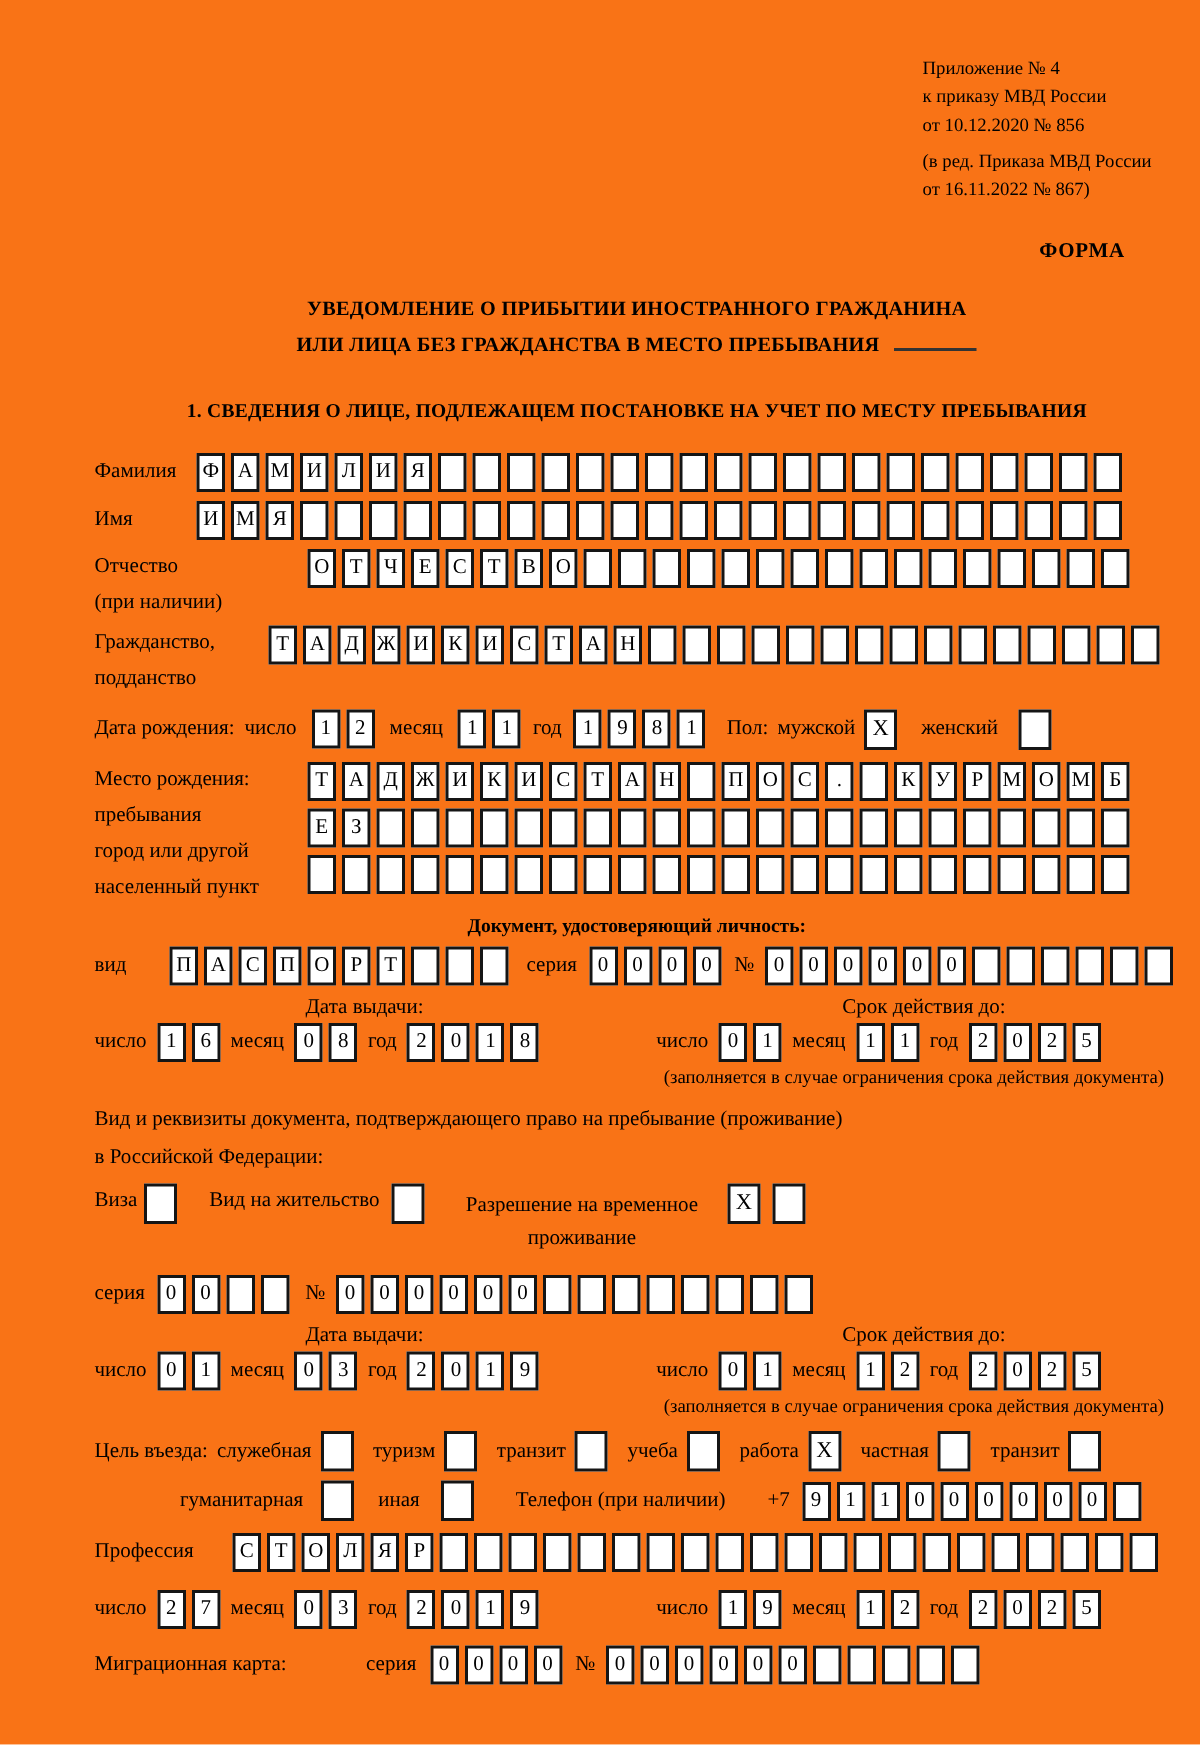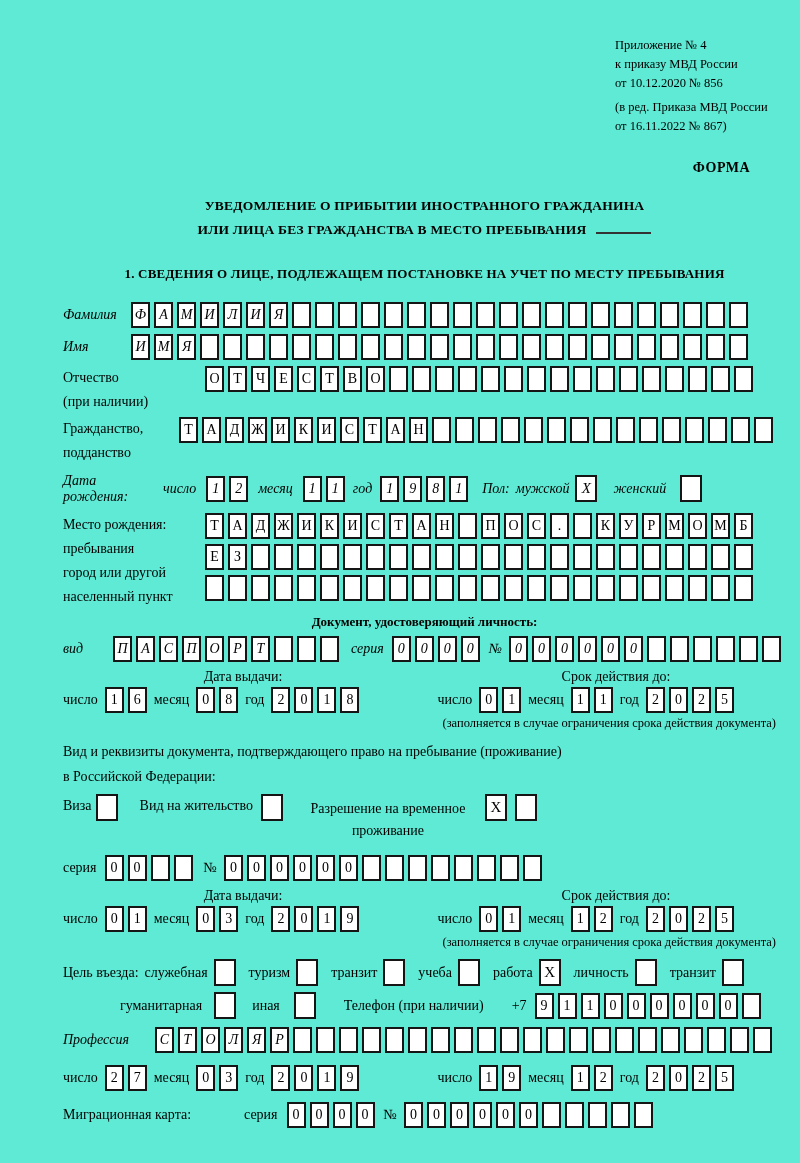--- a/index.html
+++ b/index.html
@@ -3,34 +3,34 @@
 <meta charset="utf-8">
 <style>
   * { margin:0; padding:0; box-sizing:border-box; }
   html,body { background:#fff; }
   body {
     width:800px; height:1163px;
     font-family:"Liberation Serif", serif;
     color:#000; font-size:14px;
     overflow:hidden;
   }
-  .page { position:relative; width:800px; height:1163px; padding:36px 14px 0 63px; background:#5eead4; }
+  .page { position:relative; width:800px; height:1163px; padding:36px 14px 0 63px; background:#f97316; }
 
   
   .appendix { margin-left:552px; font-size:12.5px; line-height:1.5; }
   .appendix .gap { margin-top:6px; }
   .forma { margin-top:24px; text-align:right; padding-right:36px; font-weight:bold; font-size:14px; letter-spacing:.5px; }
 
   .title { margin-top:18px; text-align:center; font-weight:bold; font-size:13.5px; line-height:1.8; letter-spacing:.2px; }
   .blank-line { display:inline-block; width:55px; border-bottom:2px solid #333; margin-left:10px; vertical-align:baseline; }
 
   .sec { margin-top:24px; font-weight:bold; font-size:13px; text-align:center; letter-spacing:.2px; white-space:nowrap; }
 
   
-  .row { display:flex; align-items:center;font-style:italic; }
+  .row { display:flex; align-items:center; }
   .rowtop { display:flex; align-items:flex-start; }
   .lbl { flex:0 0 auto; }
   .lines { line-height:1.72; }
 
   .cellrow { display:flex; gap:4px; flex:0 0 auto; }
   .cell {
     flex:0 0 auto; width:19px; height:26px;
     border:2px solid #151515;
     display:flex; align-items:center; justify-content:center;
     font-size:14px; background:#fff;
@@ -542,21 +542,21 @@
     <span class="sub">служебная</span>
     <span class="checkbox"></span>
     <span class="sub">туризм</span>
     <span class="checkbox"></span>
     <span class="sub">транзит</span>
     <span class="checkbox"></span>
     <span class="sub">учеба</span>
     <span class="checkbox"></span>
     <span class="sub">работа</span>
     <span class="checkbox">X</span>
-    <span class="sub">личность</span>
+    <span class="sub">частная</span>
     <span class="checkbox"></span>
     <span class="sub">транзит</span>
     <span class="checkbox"></span>
   </div>
 
   <div class="phone-row">
     <span class="sub" style="margin-left:57px">гуманитарная</span>
     <span class="checkbox" style="margin-left:12px"></span>
     <span class="sub" style="margin-left:16px">иная</span>
     <span class="checkbox" style="margin-left:14px"></span>

